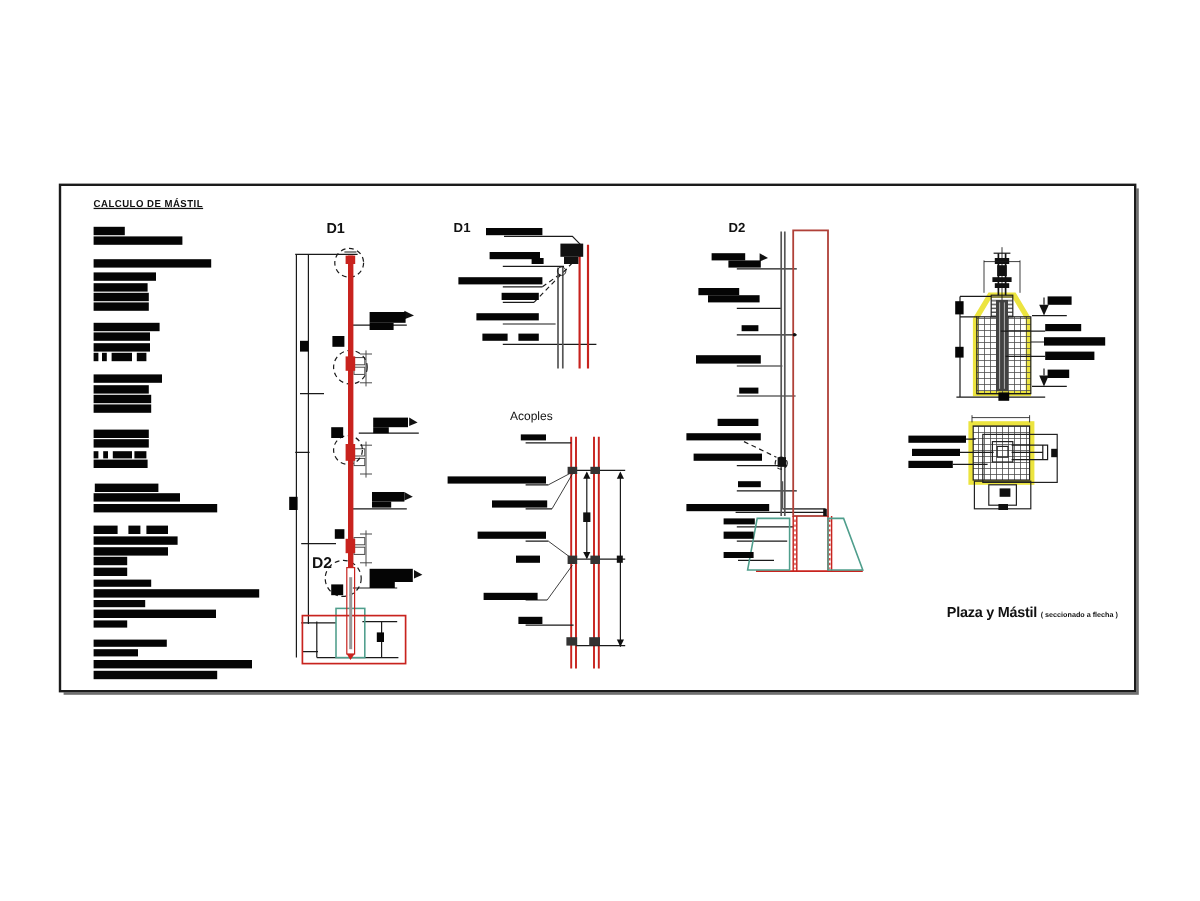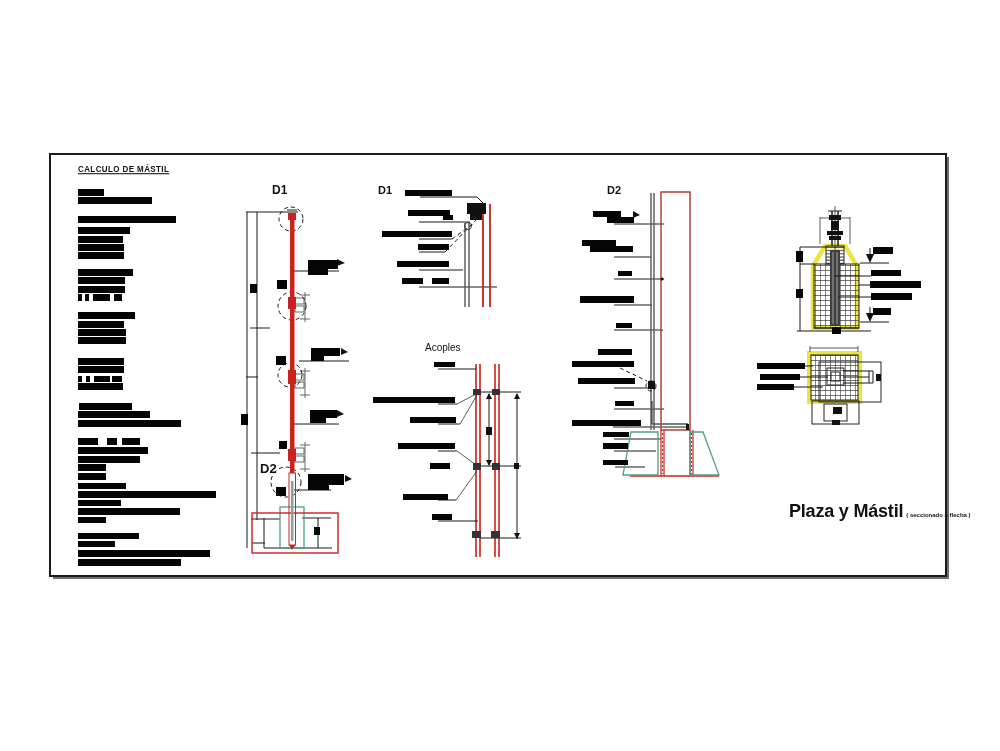--- a/index.html
+++ b/index.html
@@ -11,21 +11,21 @@
   .rbar{position:absolute;background:#050505;}
   .lbl{position:absolute;white-space:nowrap;}
   .calc-title{left:78px;top:165px;font-size:8px;font-weight:bold;letter-spacing:.4px;
               text-decoration:underline;transform:scaleY(1.05);}
   .d1-elev{left:272px;top:183px;font-size:12px;font-weight:bold;}
   .d2-elev{left:260px;top:461px;font-size:13px;font-weight:bold;}
   .d1-det{left:378px;top:184px;font-size:11px;font-weight:bold;}
   .d2-det{left:607px;top:184px;font-size:11px;font-weight:bold;}
   .acoples-t{left:425px;top:342px;font-size:10px;}
   .titleblock{left:741px;top:501px;}
-  .titleblock .big{font-size:18px;font-weight:bold;letter-spacing:-.2px;padding-left:48px;}
+  .titleblock .big{font-size:12px;font-weight:bold;letter-spacing:-.2px;padding-left:48px;}
   .titleblock .small{font-size:6px;font-weight:bold;margin-left:3px;}
   svg{position:absolute;left:0;top:0;}
   .ink{stroke:#1a1a1a;fill:none;stroke-width:1;}
   .thin{stroke:#1a1a1a;fill:none;stroke-width:.7;}
   .gray{stroke:#555;fill:none;stroke-width:1.4;}
   .red{stroke:var(--red);fill:none;}
   .fred{fill:var(--red);}
   .fink{fill:#111;}
   .teal{stroke:var(--teal);fill:none;stroke-width:1.3;}
   .yellow{stroke:var(--yellow);fill:none;}

